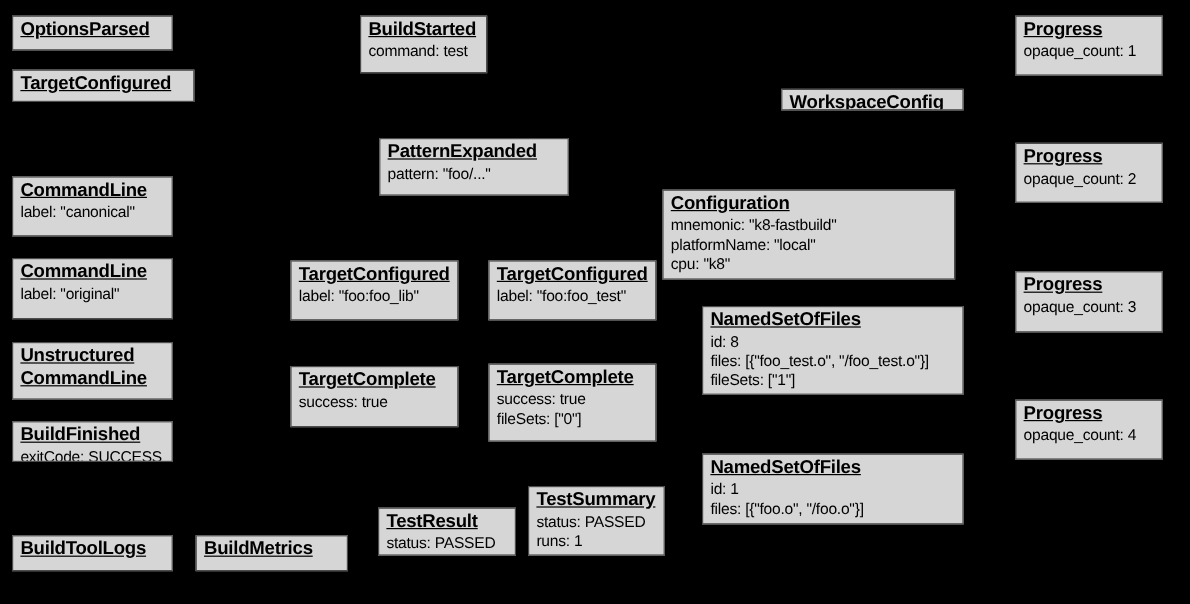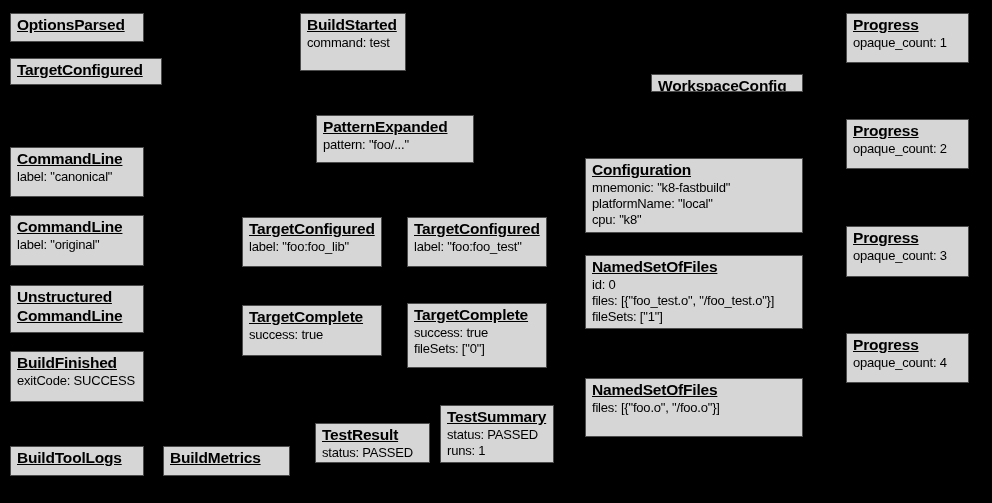--- a/index.html
+++ b/index.html
@@ -61,34 +61,34 @@
   <div class="node" style="left:10px; top:215px; width:134px; height:51px">
     <div class="node-title">CommandLine</div>
     <div class="node-field">label: "original"</div>
   </div>
 
   <div class="node" style="left:10px; top:285px; width:134px; height:48px">
     <div class="node-title">Unstructured
 CommandLine</div>
   </div>
 
-  <div class="node" style="left:10px; top:351px; width:134px; height:51px">
+  <div class="node" style="left:10px; top:351px; width:134px; height:34px">
     <div class="node-title">BuildFinished</div>
     <div class="node-field">exitCode: SUCCESS</div>
   </div>
 
   <div class="node" style="left:10px; top:446px; width:134px; height:30px">
     <div class="node-title">BuildToolLogs</div>
   </div>
 
   <div class="node" style="left:163px; top:446px; width:127px; height:30px">
     <div class="node-title">BuildMetrics</div>
   </div>
 
-  <div class="node" style="left:300px; top:13px; width:106px; height:58px">
+  <div class="node" style="left:300px; top:13px; width:106px; height:48px">
     <div class="node-title">BuildStarted</div>
     <div class="node-field">command: test</div>
   </div>
 
   <div class="node" style="left:316px; top:115px; width:158px; height:48px">
     <div class="node-title">PatternExpanded</div>
     <div class="node-field">pattern: "foo/..."</div>
   </div>
 
   <div class="node" style="left:242px; top:217px; width:140px; height:50px">
@@ -120,36 +120,37 @@
   <div class="node" style="left:440px; top:405px; width:114px; height:58px">
     <div class="node-title">TestSummary</div>
     <div class="node-field">status: PASSED</div>
     <div class="node-field">runs: 1</div>
   </div>
 
   <div class="node" style="left:651px; top:74px; width:152px; height:18px">
     <div class="node-title">WorkspaceConfig</div>
   </div>
 
-  <div class="node" style="left:585px; top:158px; width:218px; height:75px">
+  <div class="node" style="left:552px; top:158px; width:244px; height:75px">
     <div class="node-title">Configuration</div>
     <div class="node-field">mnemonic: "k8-fastbuild"</div>
     <div class="node-field">platformName: "local"</div>
     <div class="node-field">cpu: "k8"</div>
   </div>
 
   <div class="node" style="left:585px; top:255px; width:218px; height:74px">
     <div class="node-title">NamedSetOfFiles</div>
-    <div class="node-field">id: 0</div>
+    <div class="node-field">id: 8</div>
     <div class="node-field">files: [{"foo_test.o", "/foo_test.o"}]</div>
     <div class="node-field">fileSets: ["1"]</div>
   </div>
 
   <div class="node" style="left:585px; top:378px; width:218px; height:59px">
     <div class="node-title">NamedSetOfFiles</div>
+    <div class="node-field">id: 1</div>
     <div class="node-field">files: [{"foo.o", "/foo.o"}]</div>
   </div>
 
   <div class="node" style="left:846px; top:13px; width:123px; height:50px">
     <div class="node-title">Progress</div>
     <div class="node-field">opaque_count: 1</div>
   </div>
 
   <div class="node" style="left:846px; top:119px; width:123px; height:50px">
     <div class="node-title">Progress</div>

